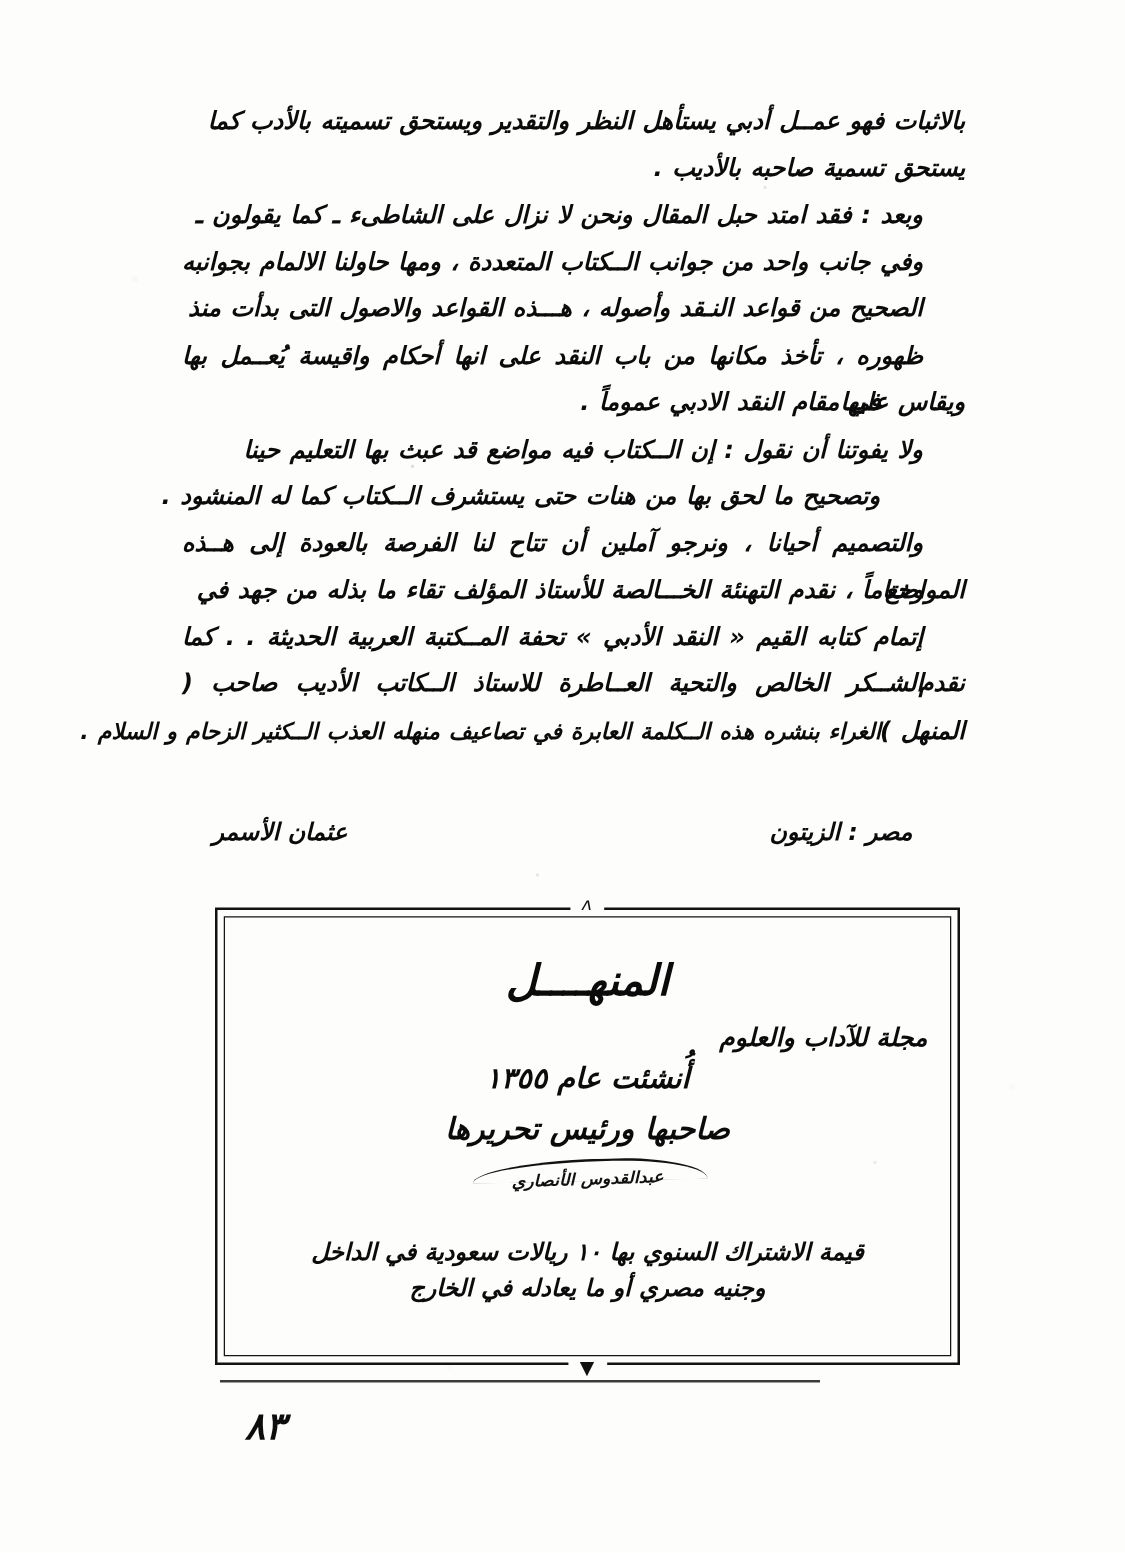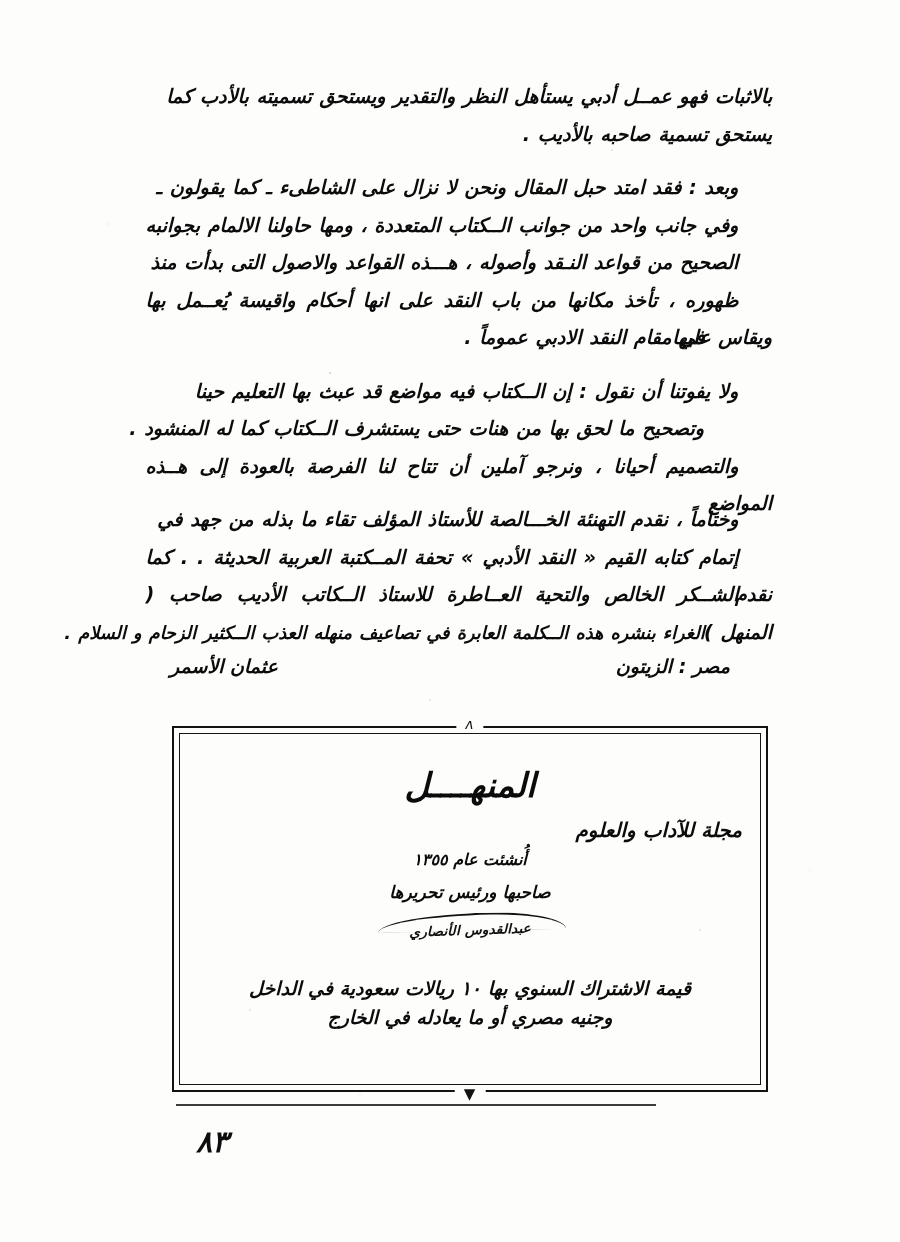--- a/index.html
+++ b/index.html
@@ -46,21 +46,21 @@
     word-spacing: 1px;
     -webkit-font-smoothing: none;
   }
 
   .para {
     margin: 0 0 0 0;
     text-indent: 0;
   }
 
   .para + .para {
-    margin-top: 16px;
+    margin-top: 0px;
   }
 
   .para.indent {
     text-indent: 34px;
   }
 
   
   .para {
     text-align: justify;
     text-align-last: right;
@@ -157,30 +157,30 @@
 
   #ad-title {
     font-size: 34px;
     font-weight: 700;
     line-height: 1.05;
     margin-top: 24px;
     letter-spacing: 0px;
   }
 
   .ad-line {
-    font-size: 16px;
+    font-size: 23px;
     font-weight: 600;
     line-height: 1.0;
     margin-top: 15px;
   }
 
   .ad-line.tagline { margin-top: 16px; font-size: 20px; text-align: right; }
   .ad-line.founded { margin-top: 12px; }
   .ad-line.published { margin-top: 12px; font-size: 18.5px; }
-  .ad-line.editor-role { margin-top: 16px; font-size: 17px; font-weight: 700; }
+  .ad-line.editor-role { margin-top: 16px; font-size: 24px; font-weight: 700; }
 
   
   #ad-signature {
     margin: 6px auto 0 auto;
     width: 200px;
     height: 42px;
     position: relative;
   }
   #ad-signature .sig-stroke {
     position: absolute;

